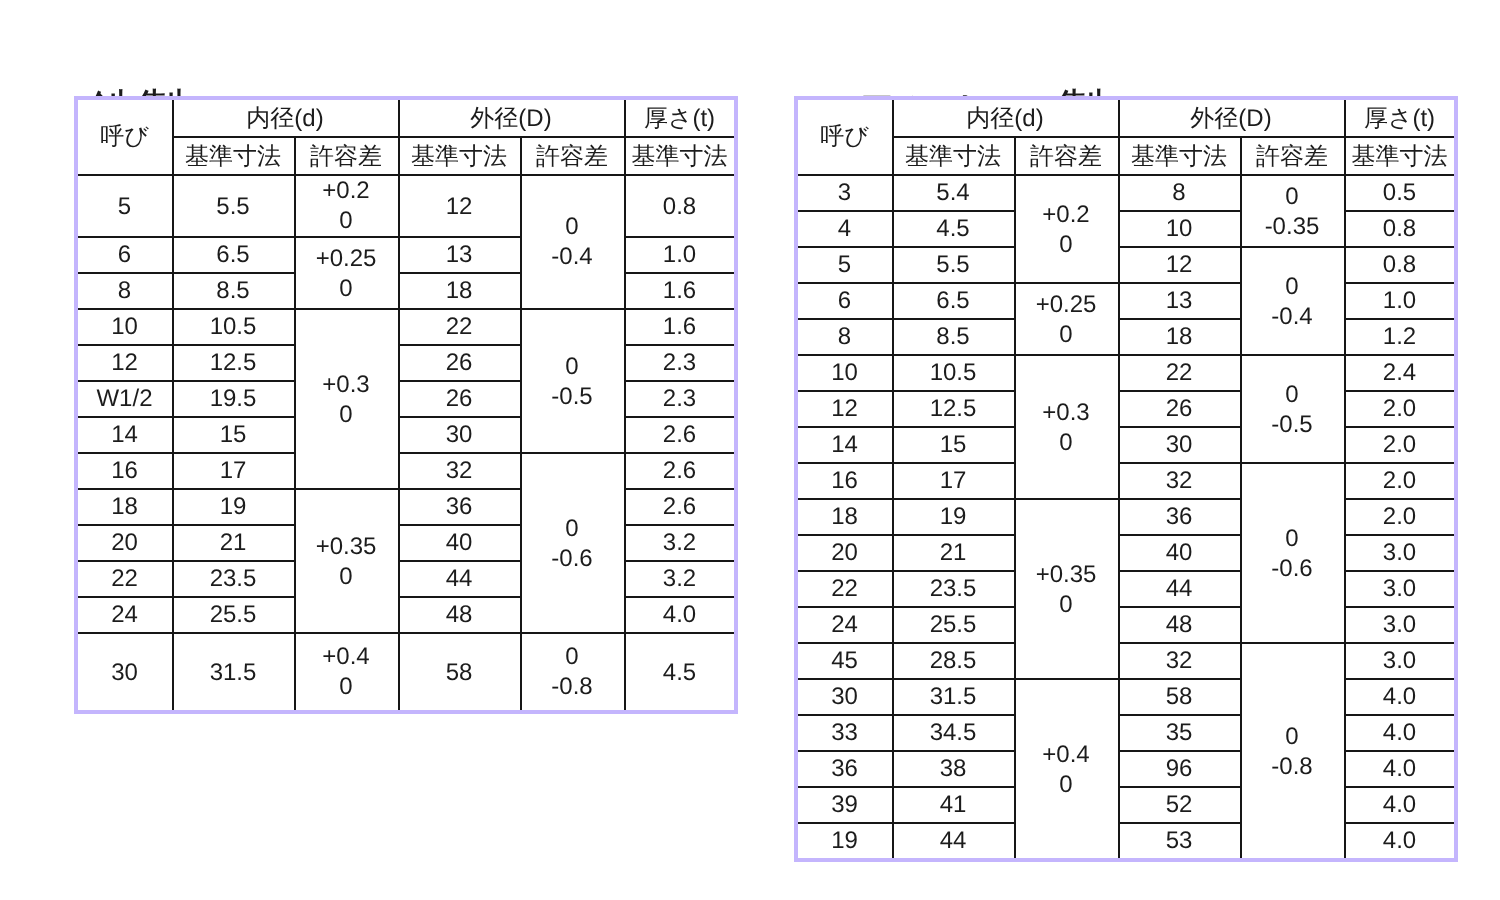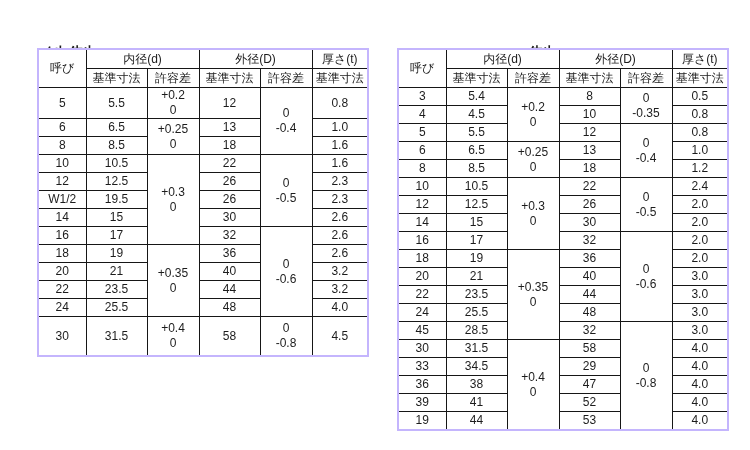--- a/index.html
+++ b/index.html
@@ -321,27 +321,27 @@
         <td>30</td>
         <td>31.5</td>
         <td rowspan="5">+0.4
 0</td>
         <td>58</td>
         <td>4.0</td>
       </tr>
       <tr>
         <td>33</td>
         <td>34.5</td>
-        <td>29</td>
+        <td>35</td>
         <td>4.0</td>
       </tr>
       <tr>
         <td>36</td>
         <td>38</td>
-        <td>47</td>
+        <td>96</td>
         <td>4.0</td>
       </tr>
       <tr>
         <td>39</td>
         <td>41</td>
         <td>52</td>
         <td>4.0</td>
       </tr>
       <tr>
         <td>19</td>

